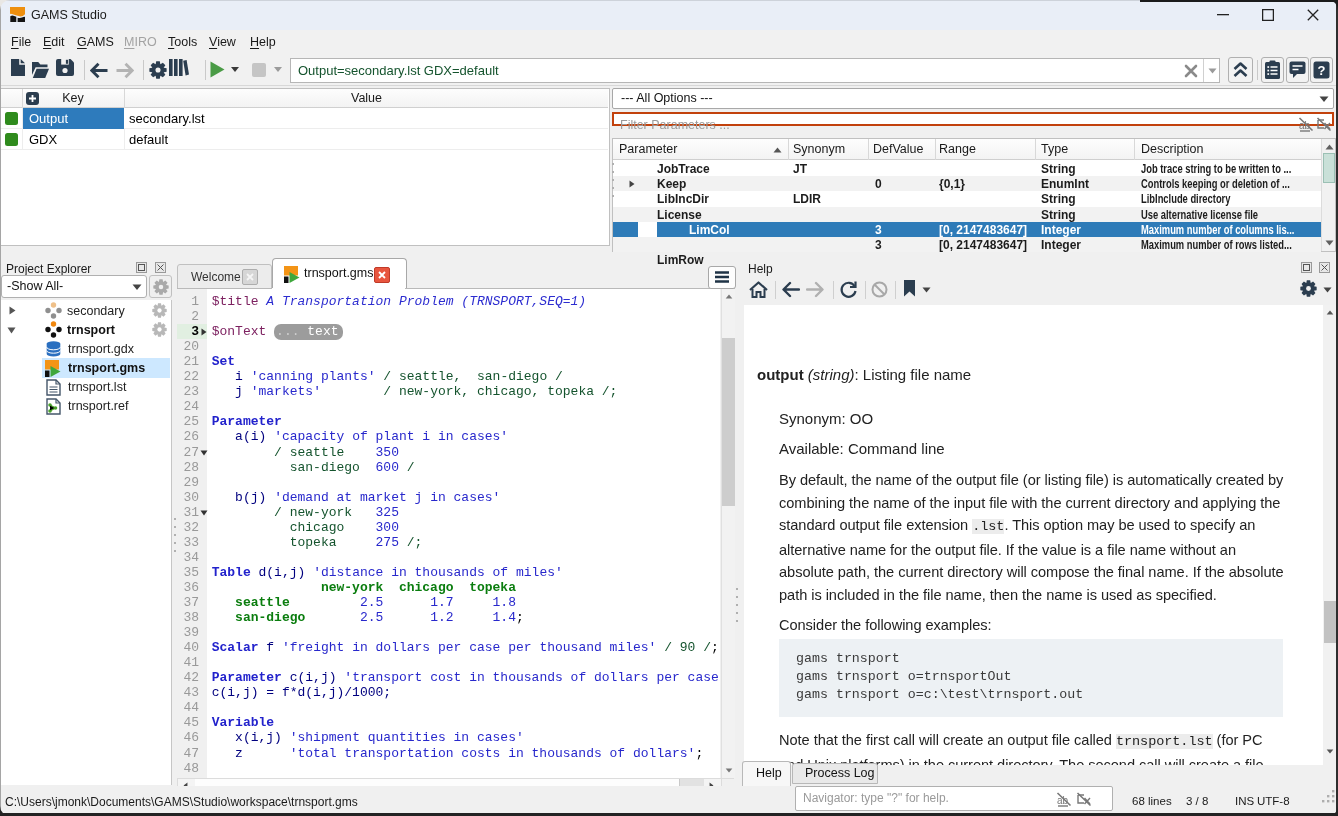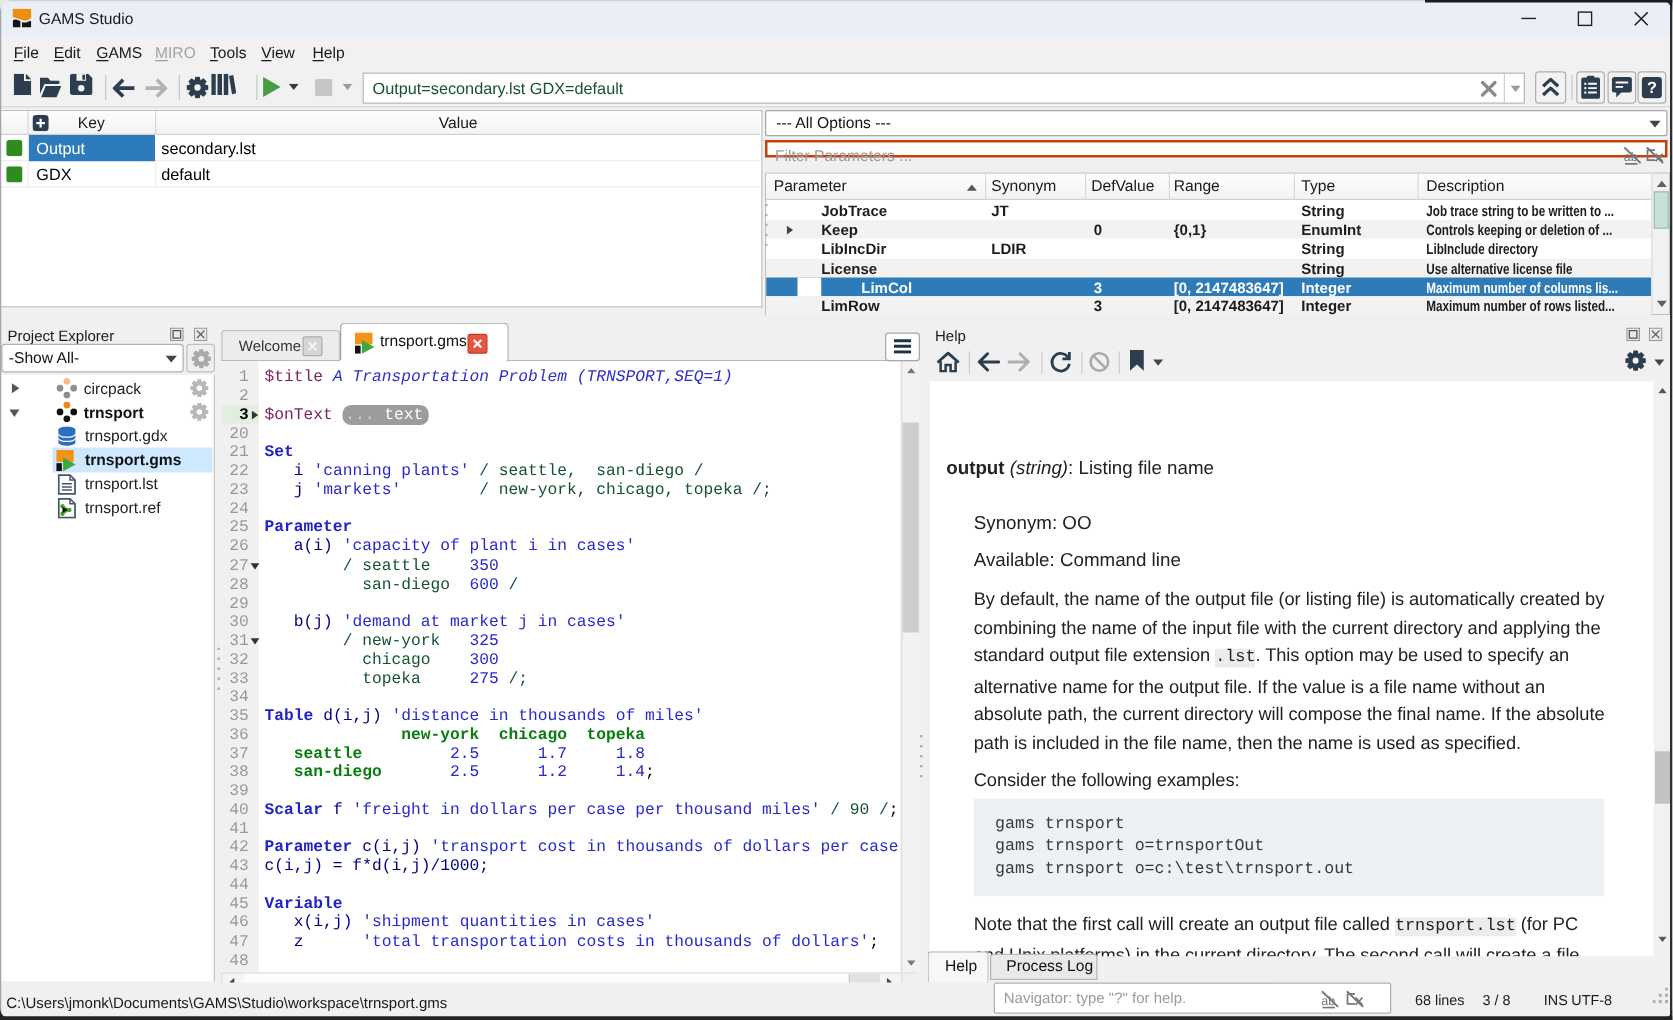--- a/index.html
+++ b/index.html
@@ -274,21 +274,21 @@
       </div>
       <div class="abs" style="left:0;top:82.8px;width:708px;height:15.2px;background:#2e7bb8;font-weight:bold;font-size:12px;color:#fff;">
       <div class="abs" style="left:25px;top:0;width:19px;height:15.2px;background:#fff;"></div>
       <div class="abs" style="left:44px;top:1px;margin-left:32px;">LimCol</div>
       <div class="abs" style="left:262px;top:1px;">3</div>
       <div class="abs" style="left:326px;top:1px;">[0, 2147483647]</div>
       <div class="abs" style="left:428px;top:1px;">Integer</div>
       <div class="abs" style="left:528px;top:1px;white-space:nowrap;transform:scaleX(0.78);transform-origin:0 0;">Maximum number of columns lis...</div>
       </div>
       <div class="abs" style="left:0;top:98.0px;width:708px;height:15.2px;background:#f2f2f2;font-weight:bold;font-size:12px;color:#1c1c1c;">
-      <div class="abs" style="left:44px;top:1px;">LimRow</div>
+      <div class="abs" style="left:44px;top:16px;">LimRow</div>
       <div class="abs" style="left:262px;top:1px;">3</div>
       <div class="abs" style="left:326px;top:1px;">[0, 2147483647]</div>
       <div class="abs" style="left:428px;top:1px;">Integer</div>
       <div class="abs" style="left:528px;top:1px;white-space:nowrap;transform:scaleX(0.78);transform-origin:0 0;">Maximum number of rows listed...</div>
       </div>
       </div>
 
     <div class="abs" style="left:708px;top:0;width:14px;height:112px;background:#f1f1f1;border-left:1px solid #dcdcdc;">
       <svg class="abs" style="left:3px;top:5px" width="9" height="6" viewBox="0 0 9 6">
           <path d="M4.5 0.5 L8.5 5.5 L0.5 5.5 Z" fill="#606060"></path>
@@ -328,21 +328,21 @@
 
     <svg class="abs" style="left:9px;top:6px" width="7" height="9" viewBox="0 0 7 9">
         <path d="M0.5 0.5 L6.5 4.5 L0.5 8.5 Z" fill="#555"></path>
       </svg>
     <svg class="abs" style="left:45px;top:2px" width="17" height="17" viewBox="0 0 17 17">
       <circle cx="8.5" cy="3" r="2.7" fill="#efc089"></circle>
         <circle cx="3" cy="8.5" r="2.7" fill="#8f8f8f"></circle>
         <circle cx="14" cy="8.5" r="2.7" fill="#8f8f8f"></circle>
         <circle cx="8.5" cy="14" r="2.7" fill="#8f8f8f"></circle>
     </svg>
-    <div class="abs" style="left:67px;top:4px;font-size:12.5px;color:#222;">circpack</div>
+    <div class="abs" style="left:67px;top:4px;font-size:12.5px;color:#222;">secondary</div>
     <svg class="abs" style="left:152px;top:3px" width="15" height="15" viewBox="0 0 19 19">
       <path d="M7.02 3.38 L7.61 0.39 L11.39 0.39 L11.98 3.38 L12.07 3.42 L14.61 1.73 L17.27 4.39 L15.58 6.93 L15.62 7.02 L18.61 7.61 L18.61 11.39 L15.62 11.98 L15.58 12.07 L17.27 14.61 L14.61 17.27 L12.07 15.58 L11.98 15.62 L11.39 18.61 L7.61 18.61 L7.02 15.62 L6.93 15.58 L4.39 17.27 L1.73 14.61 L3.42 12.07 L3.38 11.98 L0.39 11.39 L0.39 7.61 L3.38 7.02 L3.42 6.93 L1.73 4.39 L4.39 1.73 L6.93 3.42 Z" fill="#b8b8b8"></path>
         <circle cx="9.5" cy="9.5" r="2.7" fill="#fff"></circle>
     </svg>
 
     <svg class="abs" style="left:7px;top:27px" width="9" height="7" viewBox="0 0 9 7">
         <path d="M0.5 0.5 L8.5 0.5 L4.5 6.5 Z" fill="#555"></path>
       </svg>
     <svg class="abs" style="left:45px;top:21px" width="17" height="17" viewBox="0 0 17 17">
       <circle cx="8.5" cy="3" r="2.7" fill="#f0870e"></circle>

